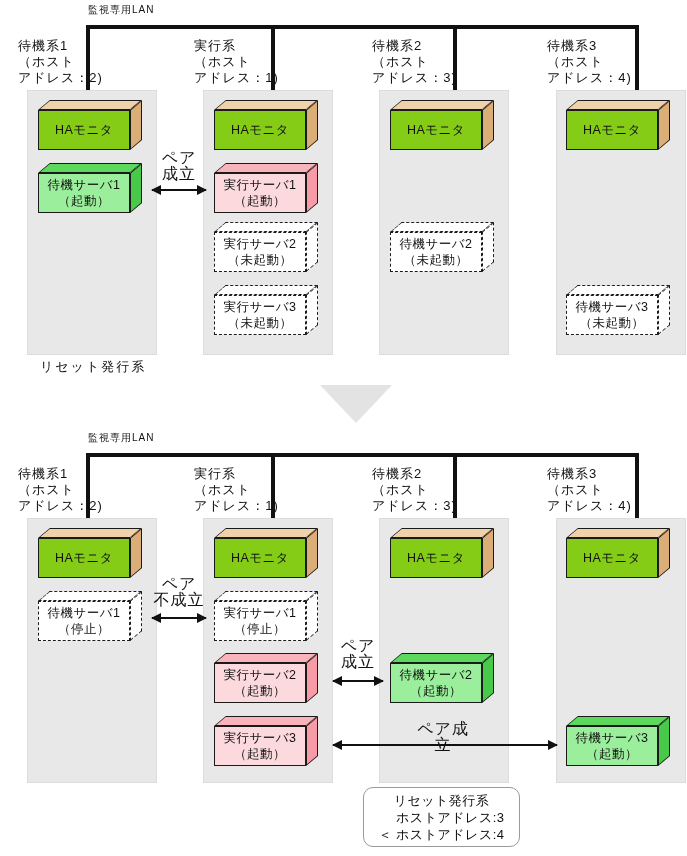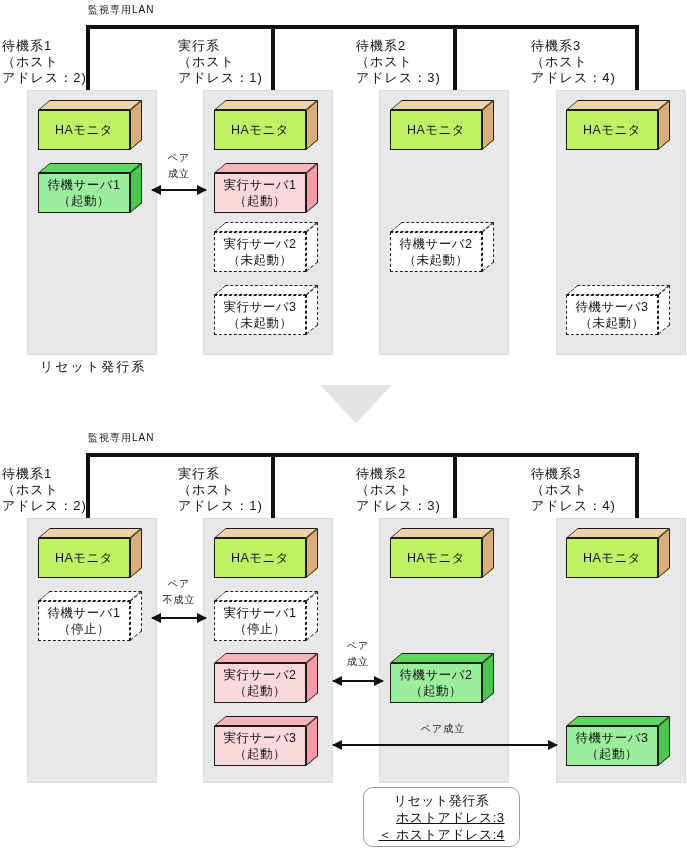--- a/index.html
+++ b/index.html
@@ -5,54 +5,54 @@
   html,body { margin:0; padding:0; background:#ffffff; }
   .canvas {
     position:relative; width:687px; height:856px; background:#ffffff;
     font-family:"Liberation Sans", sans-serif; color:#111;
     overflow:hidden;
   }
   .lan-label { position:absolute; font-size:10px; letter-spacing:1px; white-space:nowrap; }
   .lan-h { position:absolute; height:4px; background:#111; }
   .lan-v { position:absolute; width:4px; background:#111; }
   .host-label { position:absolute; font-size:13px; line-height:16px; letter-spacing:1px; white-space:nowrap; }
-  .host-label span { display:block; }
+  .host-label span { display:block;margin-left:16px; }
   .syscol { position:absolute; width:130px; height:265px; background:#e8e8e8; border:1px solid #dcdcdc; box-sizing:border-box; }
 
   
   .box3d { position:absolute; width:106px; height:50px; }
   .b3d-top {
     position:absolute; left:0; top:0; width:92px; height:10px; box-sizing:border-box;
     border:1.5px solid #1a1a1a; transform:skewX(-50deg); transform-origin:0 100%;
   }
   .b3d-side {
     position:absolute; left:92px; top:10px; width:12px; height:40px; box-sizing:border-box;
     border:1.5px solid #1a1a1a; transform:skewY(-39.8deg); transform-origin:0 0;
   }
   .b3d-front {
     position:absolute; left:0; top:10px; width:92px; height:40px; box-sizing:border-box;
     border:1.5px solid #1a1a1a; display:flex; flex-direction:column;
     align-items:center; justify-content:center; font-size:12.5px; line-height:1.3;
     letter-spacing:0.5px; white-space:nowrap;
   }
-  .tan  .b3d-front { background:#bef264; }
+  .tan  .b3d-front { background:#84cc16; }
   .tan  .b3d-top   { background:#efd2a9; }
   .tan  .b3d-side  { background:#dcae77; }
   .pink .b3d-front { background:#fcd9dd; }
   .pink .b3d-top   { background:#f9b3bb; }
   .pink .b3d-side  { background:#f79ca7; }
   .green .b3d-front{ background:#9bee9b; }
   .green .b3d-top  { background:#5cd95c; }
   .green .b3d-side { background:#49c949; }
   .dashed .b3d-front { background:#ffffff; border-style:dashed; }
   .dashed .b3d-top   { background:#ffffff; border-style:dashed; }
   .dashed .b3d-side  { background:#ffffff; border-style:dashed; }
 
   
-  .pair-label { position:absolute; font-size:10px; line-height:16px; text-align:center; letter-spacing:1px; }
+  .pair-label { position:absolute; font-size:16px; line-height:16px; text-align:center; letter-spacing:1px; }
   .pair-label span { display:block; }
   .pair-arrow { position:absolute; height:2px; background:#111; }
   .ah { position:absolute; width:0; height:0; border-style:solid; }
   .ah-l { left:-1px; top:-4px; border-width:5px 10px 5px 0; border-color:transparent #111 transparent transparent; }
   .ah-r { right:-1px; top:-4px; border-width:5px 0 5px 10px; border-color:transparent transparent transparent #111; }
 
   .reset-label { position:absolute; font-size:13px; letter-spacing:2px; white-space:nowrap; }
 
   .transition-tri {
     position:absolute; width:0; height:0;
@@ -60,21 +60,21 @@
     border-top:38px solid #e3e3e3;
   }
 
   .note-box {
     position:absolute; width:157px; height:60px; background:#ffffff;
     border:1.5px solid #9a9a9a; border-radius:10px; box-sizing:border-box;
     display:flex; flex-direction:column; align-items:center; justify-content:center;
     font-size:13px; line-height:17px; letter-spacing:0.5px; white-space:nowrap;
   }
   .note-box .right-block { text-align:right; }
-  .note-box .right-block span { display:block;text-decoration:underline; }
+  .note-box .right-block span { display:block; }
 </style>
 </head>
 <body>
 
 <div class="canvas">
 
   <div class="lan-label" style="left:88px;top:3px">監視専用LAN</div>
   <div class="lan-h" style="left:86px;top:25px;width:553px"></div>
   <div class="lan-v" style="left:86px;top:25px;height:65px"></div>
   <div class="lan-v" style="left:271px;top:25px;height:65px"></div>

